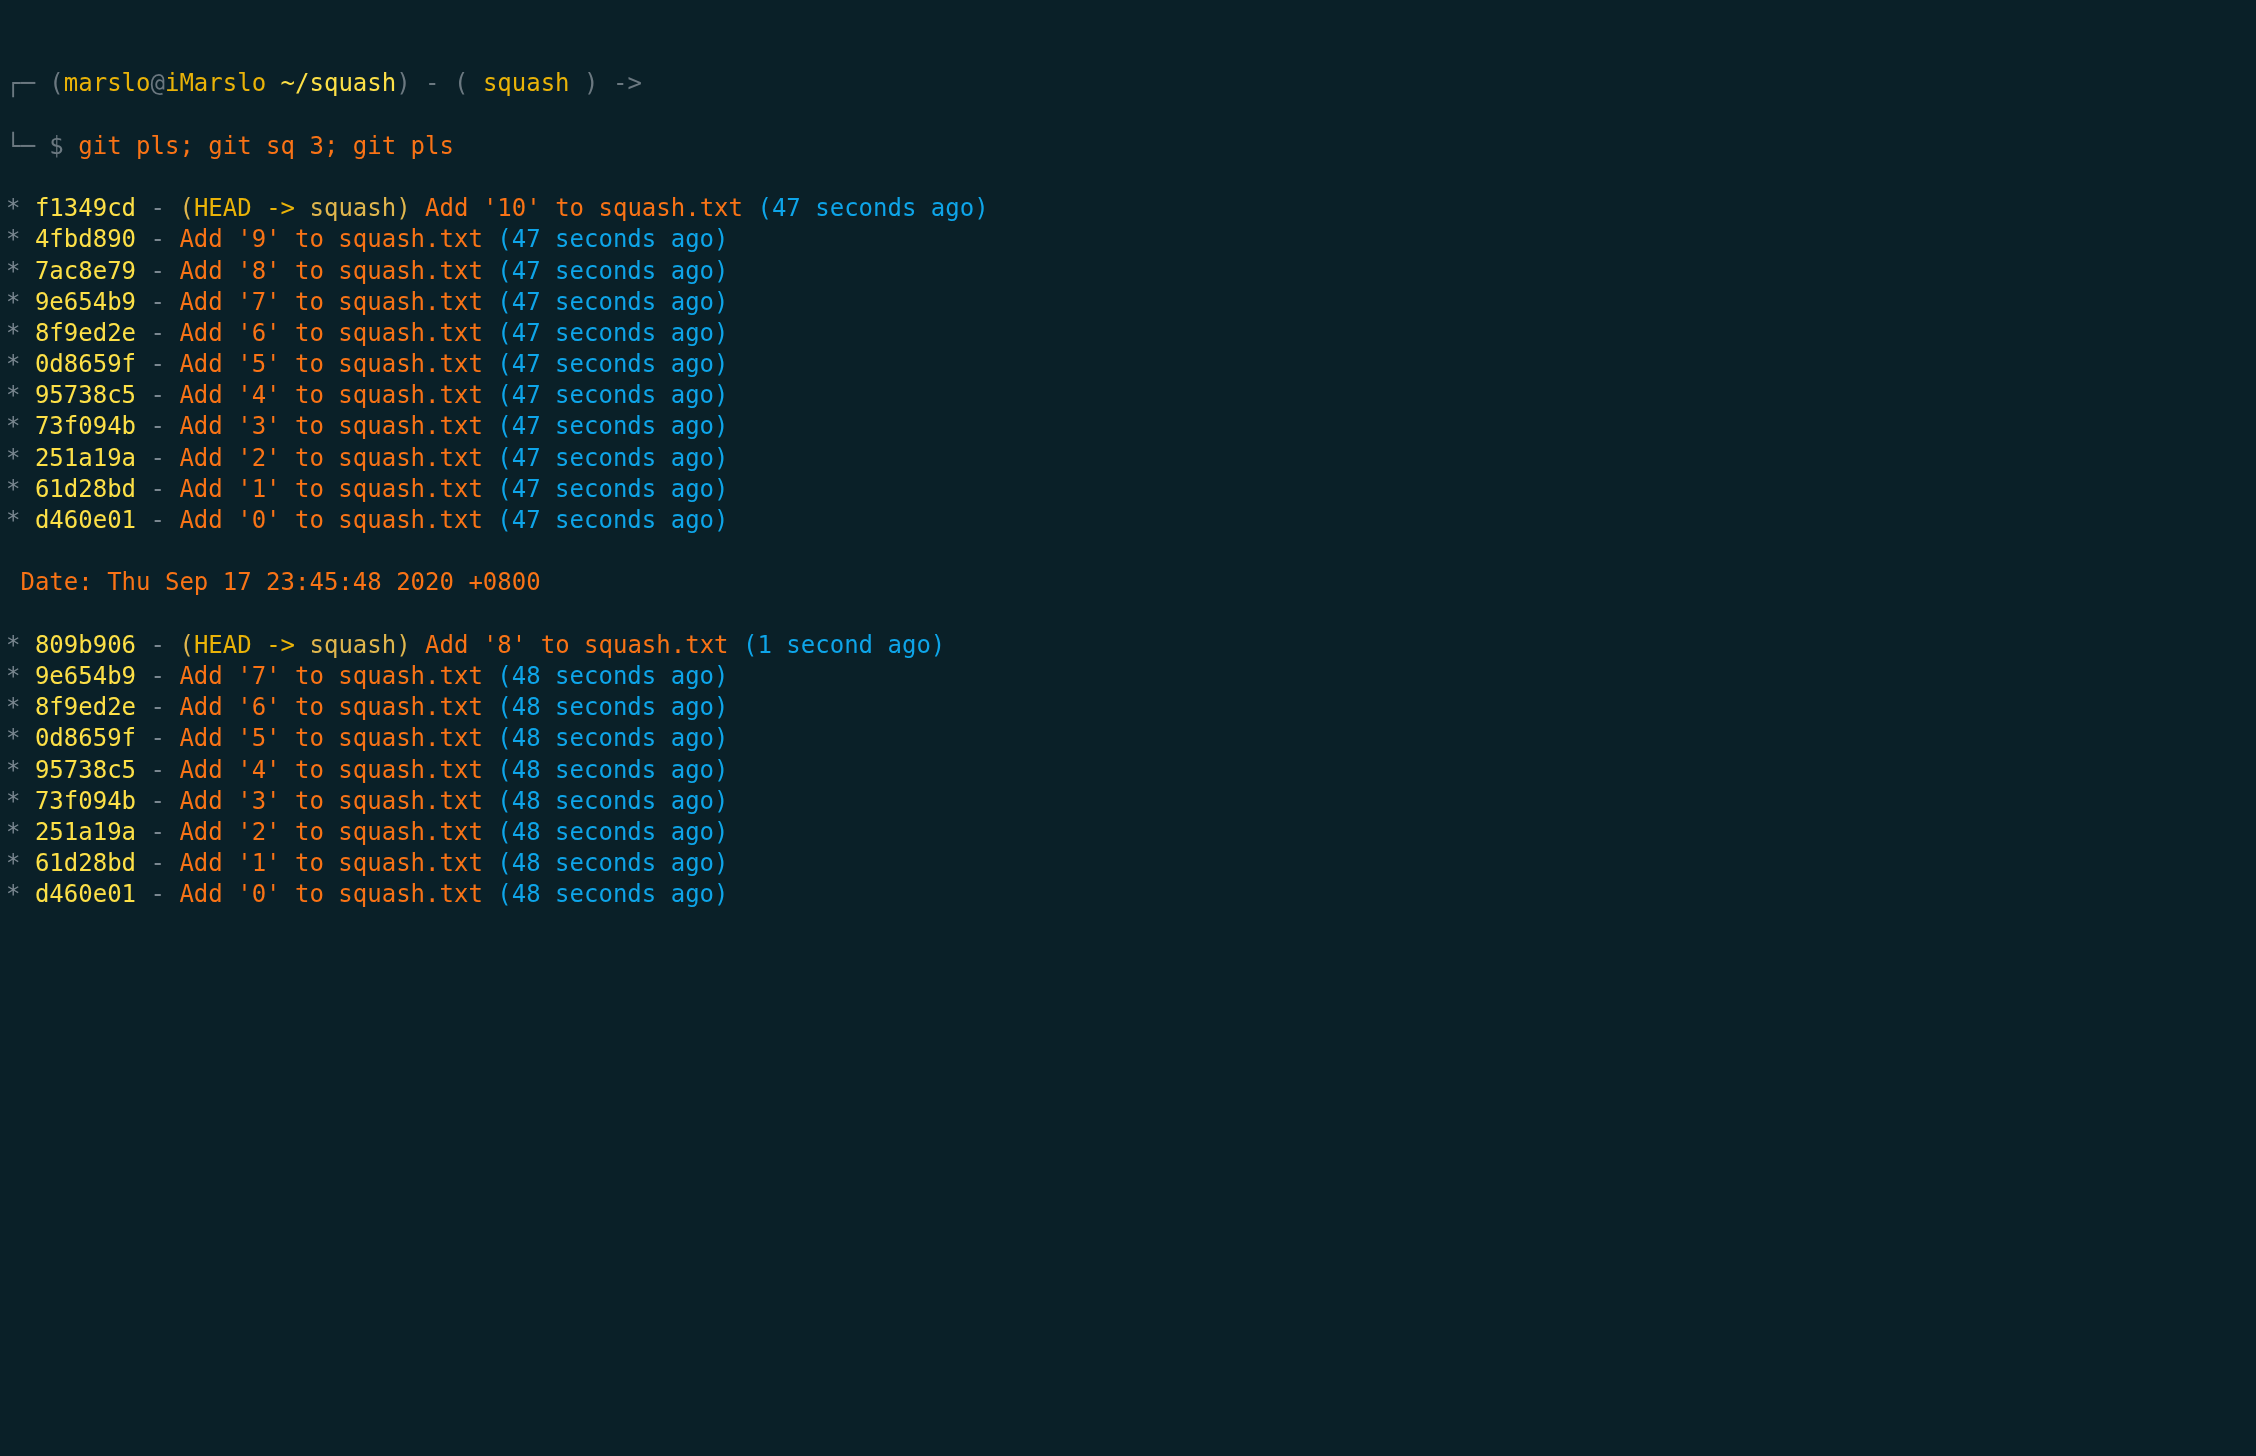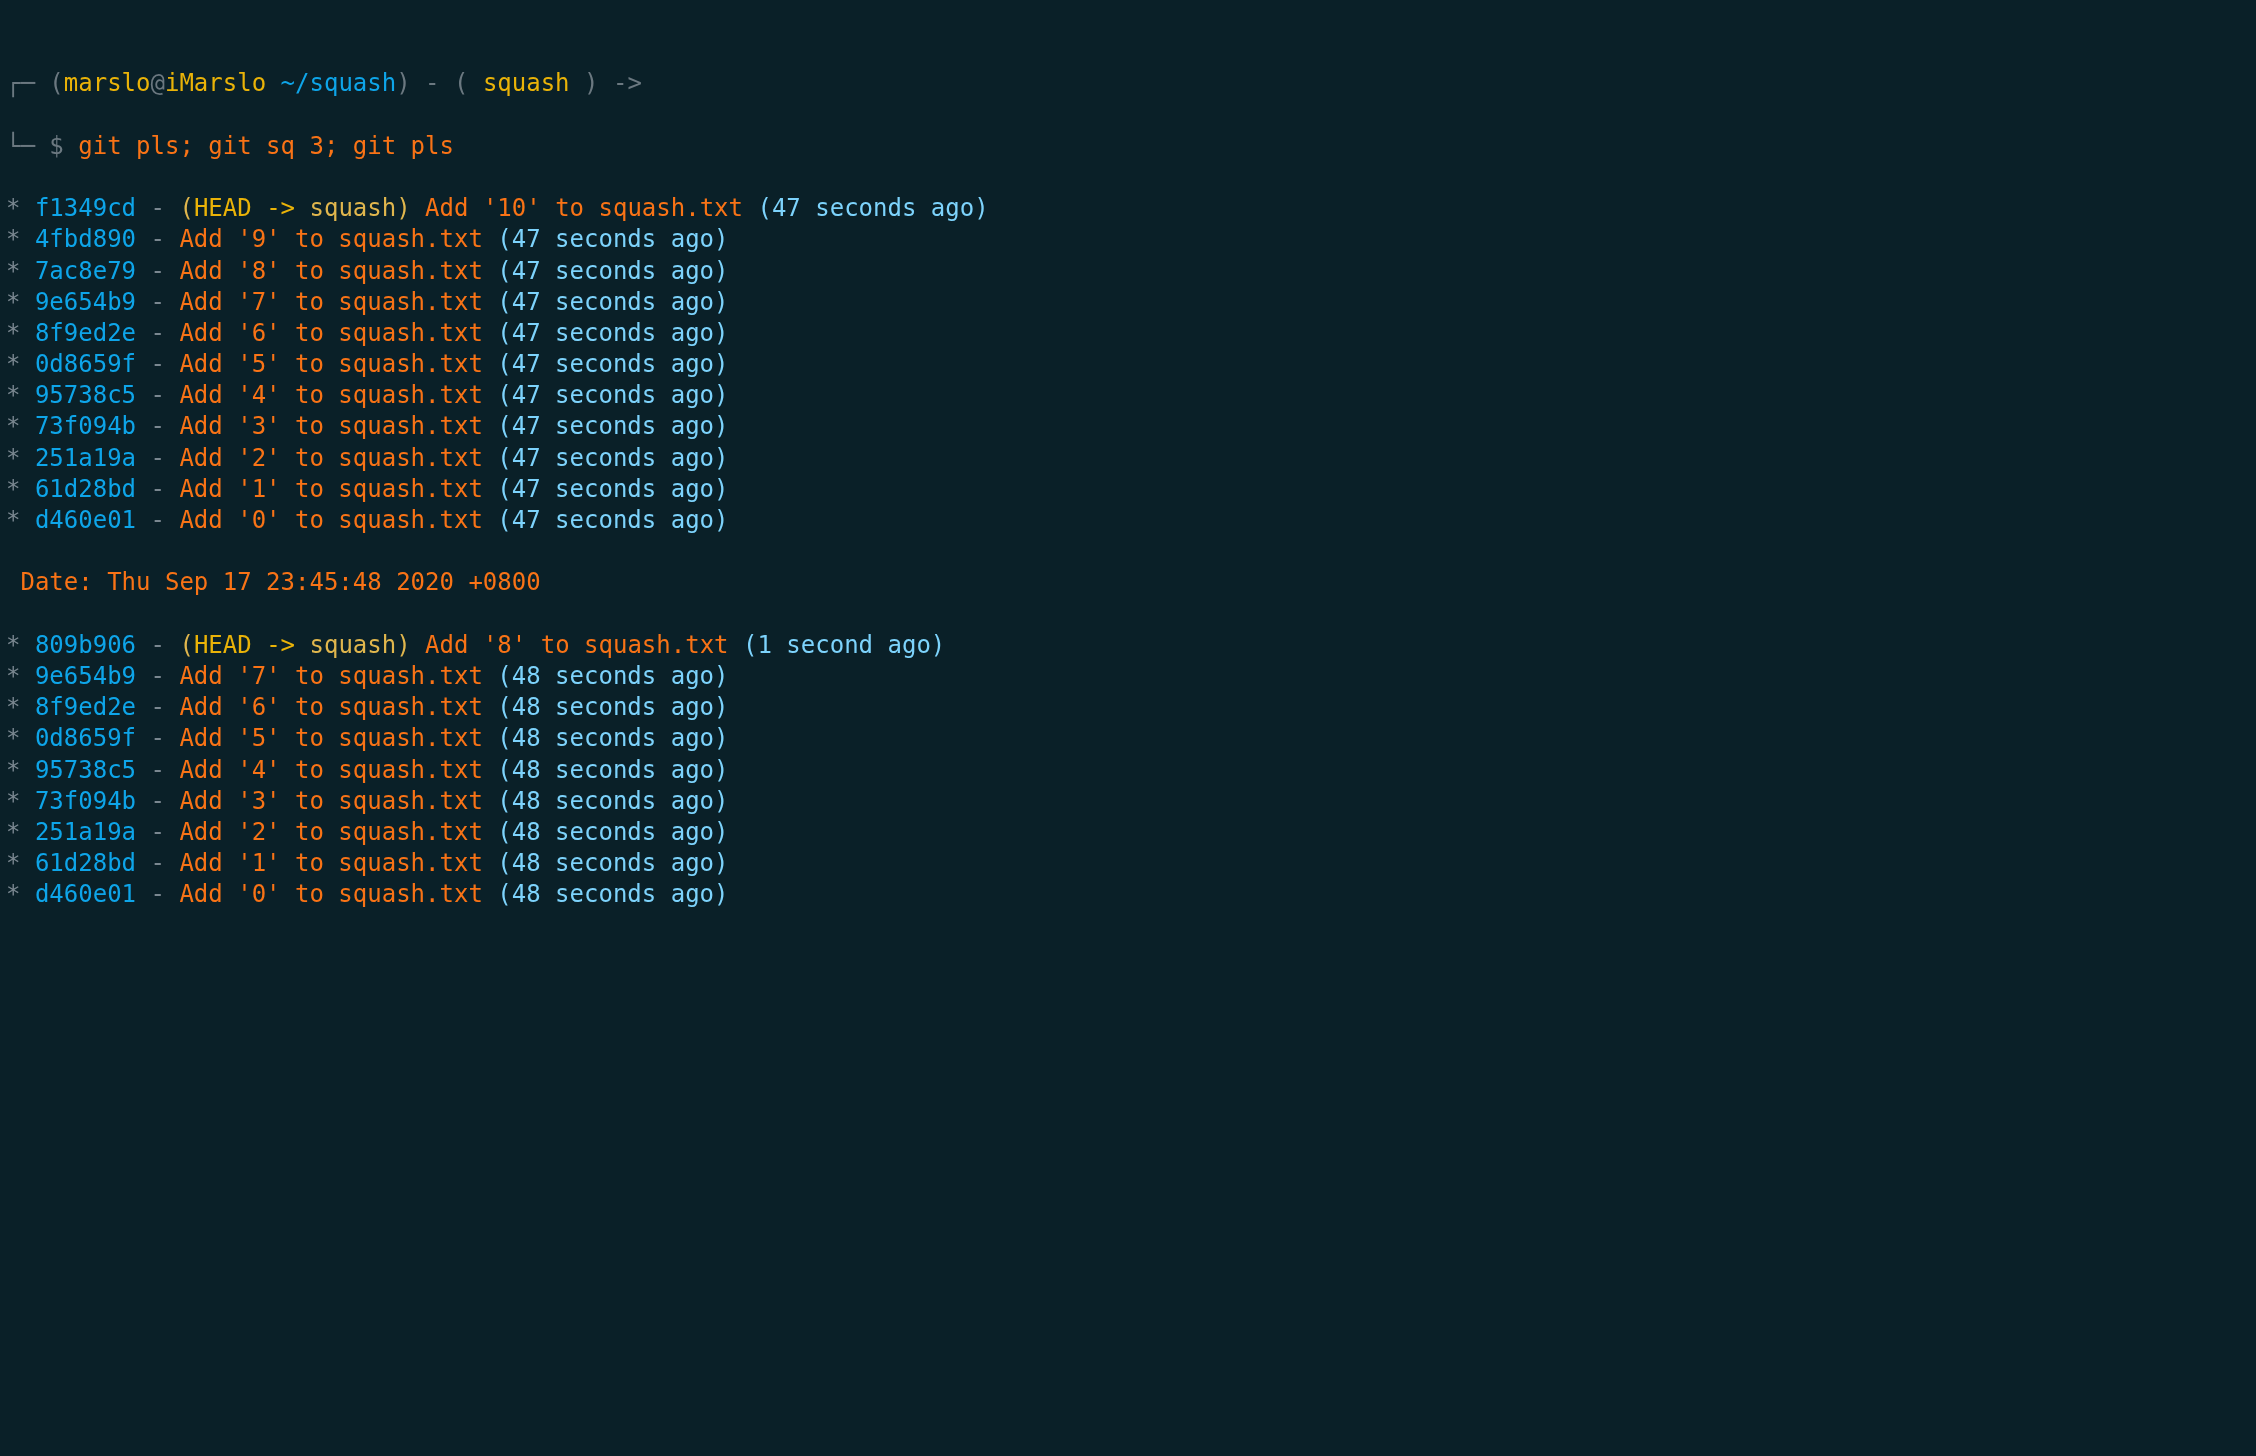--- a/index.html
+++ b/index.html
@@ -1,21 +1,21 @@
 <!DOCTYPE html>
 <html><head>
 <meta charset="utf-8">
 <style>
   html,body{margin:0;padding:0;background:#0a2028;color:#a0a9b0;font-family:"Menlo","Consolas","DejaVu Sans Mono",monospace;font-size:24px;line-height:1.3;}
   .term{padding:6px 6px 10px 6px;white-space:pre;}
   .dim{color:#6b7880;}
   .teal{color:#eab308;}
-  .red{color:#0ea5e9;margin-top:14px;}
+  .red{color:#fde047;margin-top:14px;}
   .yellow{color:#e0b64d;}
-  .green{color:#7dd3fc;}
+  .green{color:#0ea5e9;}
   .blue{color:#3d8ecc;}
   .white{color:#f97316;}
   .gray{color:#7a8790;}
   .row{display:block;}
   .prompt-line1,.prompt-line2{display:block;}
   .asterisk{color:#7a8790;}
 </style>
 </head>
 <body>
 

